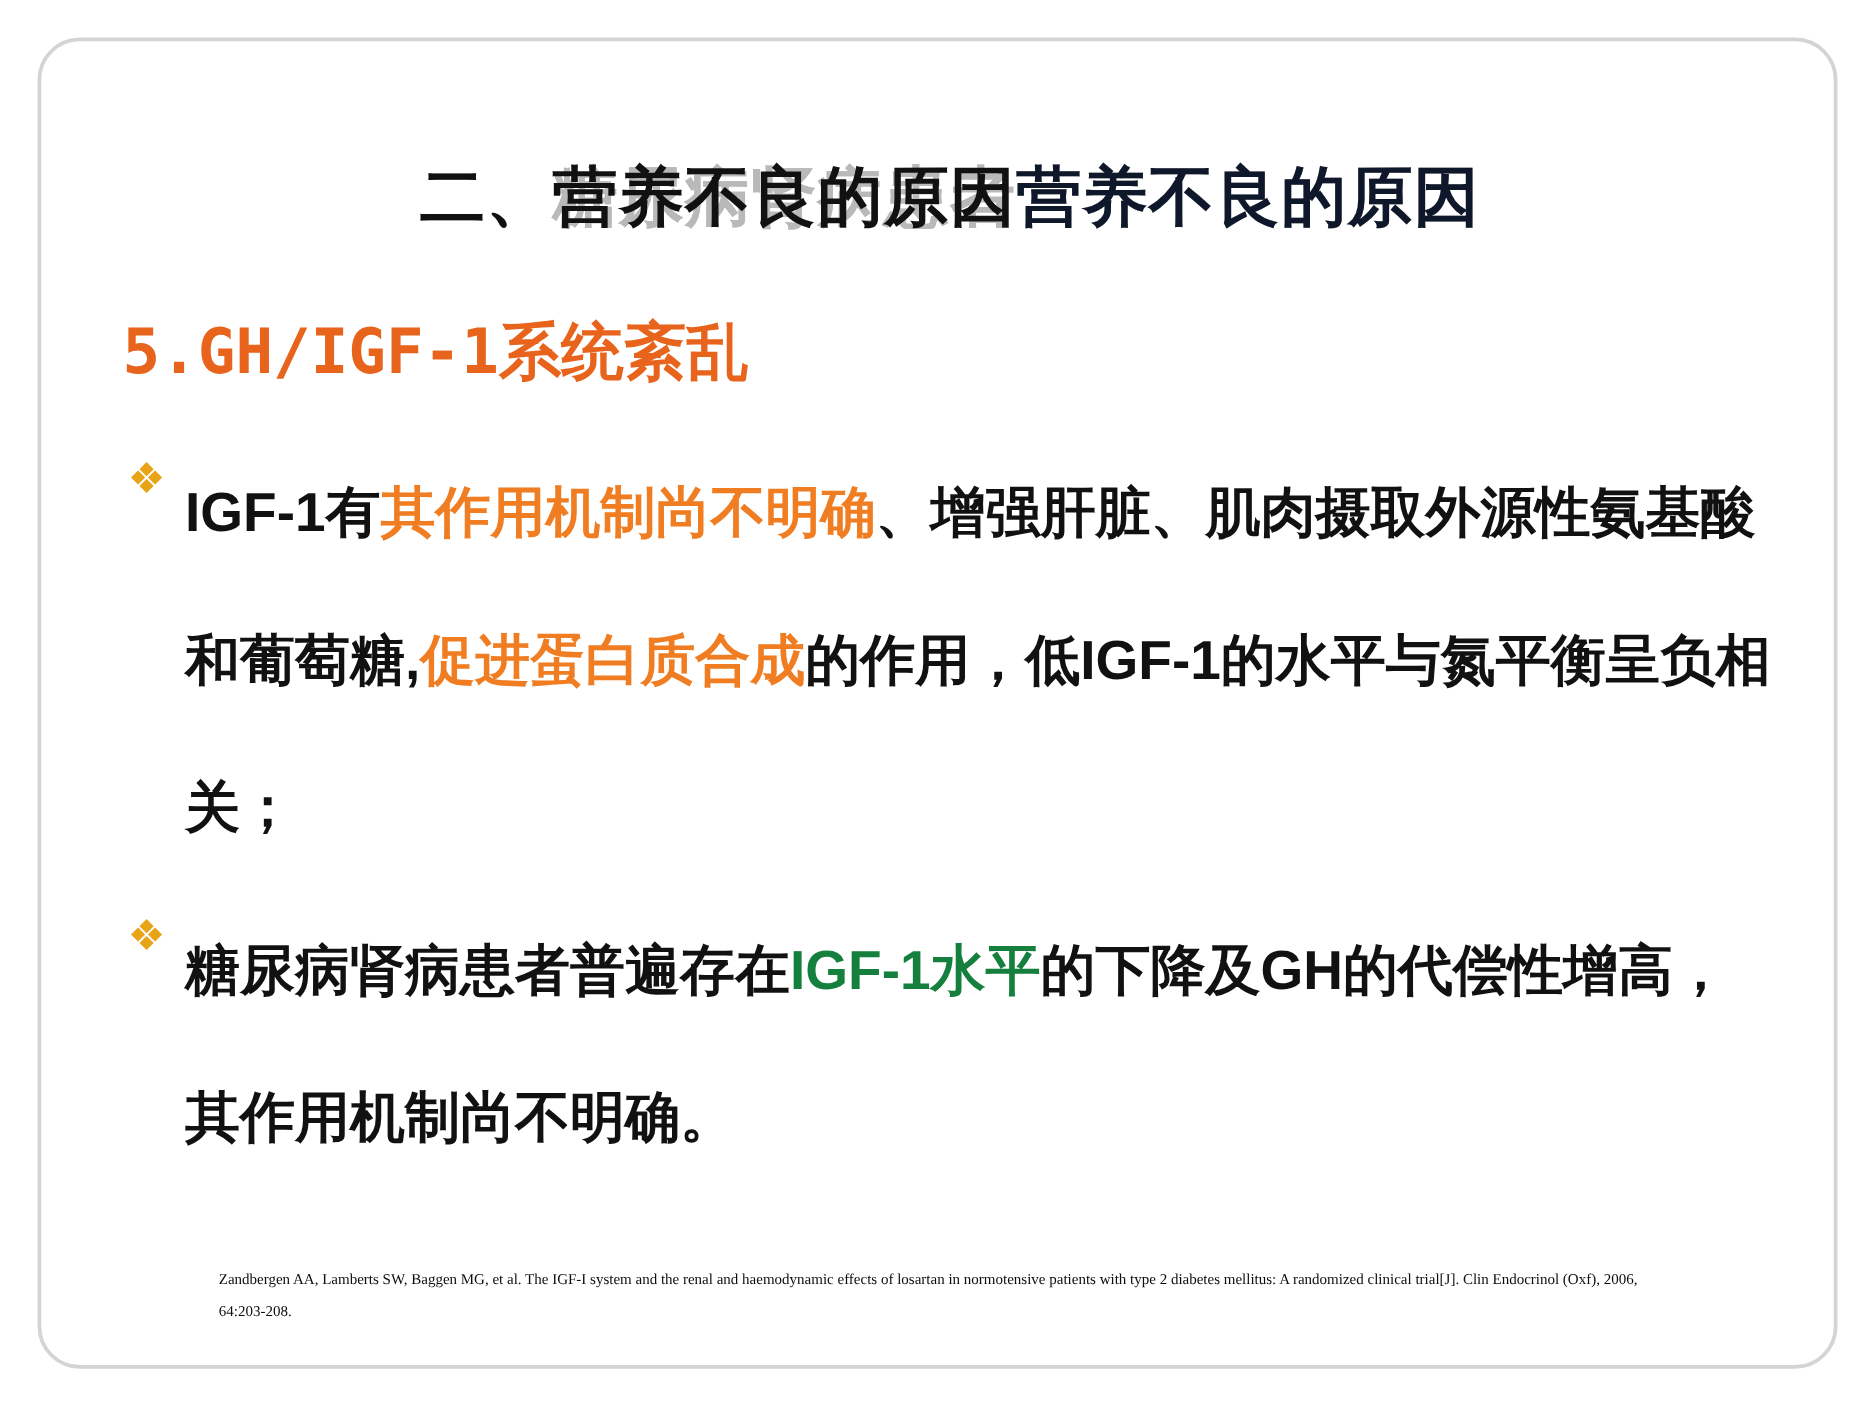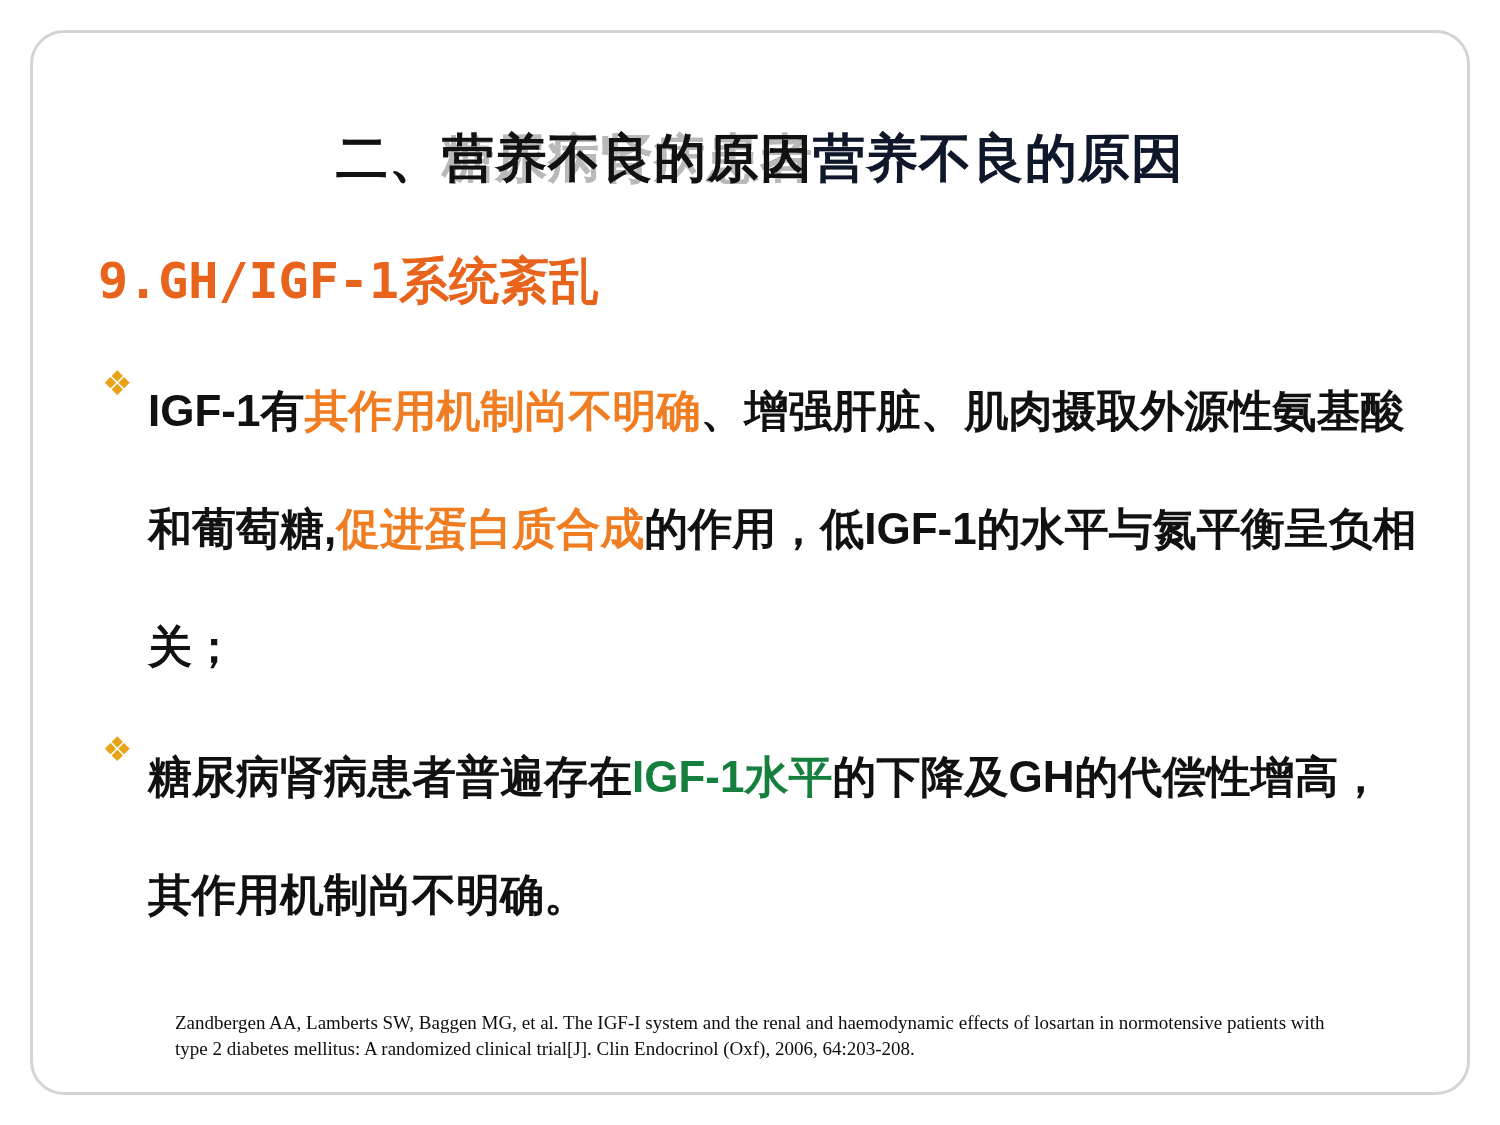--- a/index.html
+++ b/index.html
@@ -105,40 +105,40 @@
   #bullet1 { left: 96px; top: 352px; }
   #bullet2 { left: 96px; top: 718px; }
 
   
   .reference {
     position: absolute;
     left: 175px;
     top: 1010px;
     width: 1160px;
     font-family: "Liberation Serif", serif;
-    font-size: 19px;
+    font-size: 12px;
     line-height: 26px;
     color: #0d0d0d;
   }
 </style>
 </head>
 <body>
 
 <div class="slide">
 
   <div class="slide-frame"></div>
 
   <div class="title-area">
     <div class="title-line title-shadow">二、糖尿病肾病患者营养不良的原因</div>
     <div class="title-line title-front">
       <span>二、营养不良的原因</span><span class="hl">营养不良的原因</span>
     </div>
   </div>
 
-  <div class="heading">9.GH/IGF-1系统紊乱</div>
+  <div class="heading">5.GH/IGF-1系统紊乱</div>
 
   <div class="bullet" id="bullet1">
     <div class="bullet-mark">❖</div>
     <div class="bullet-text">
       <span>IGF-1有</span><span class="orange">其作用机制尚不明确</span><span>、增强肝脏、肌肉摄取外源性氨基酸和葡萄糖,</span><span class="orange">促进蛋白质合成</span><span>的作用，低IGF-1的水平与氮平衡呈负相关；</span>
     </div>
   </div>
 
   <div class="bullet" id="bullet2">
     <div class="bullet-mark">❖</div>

